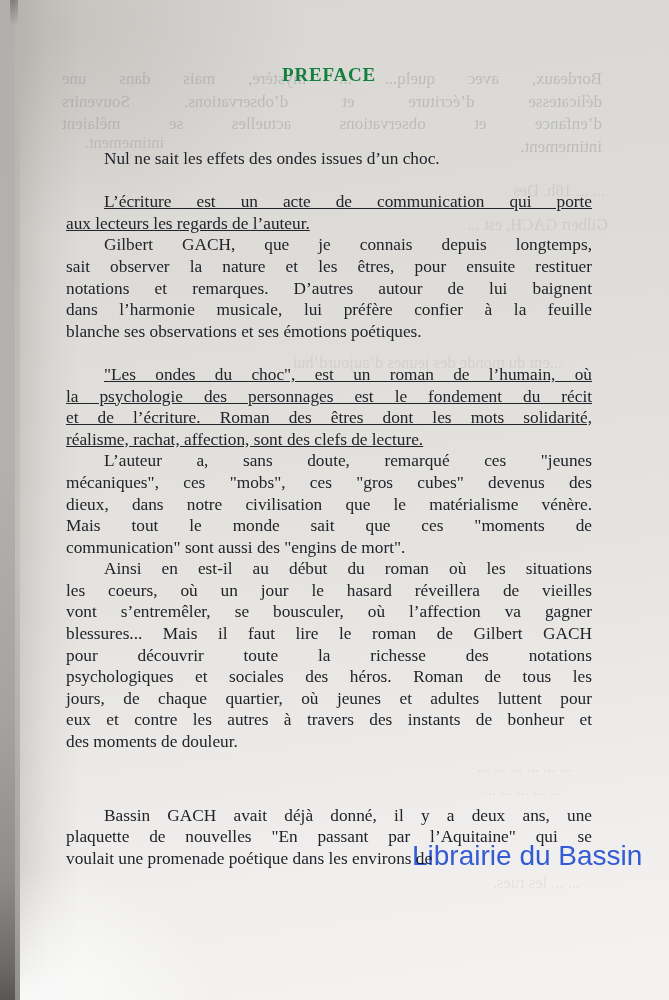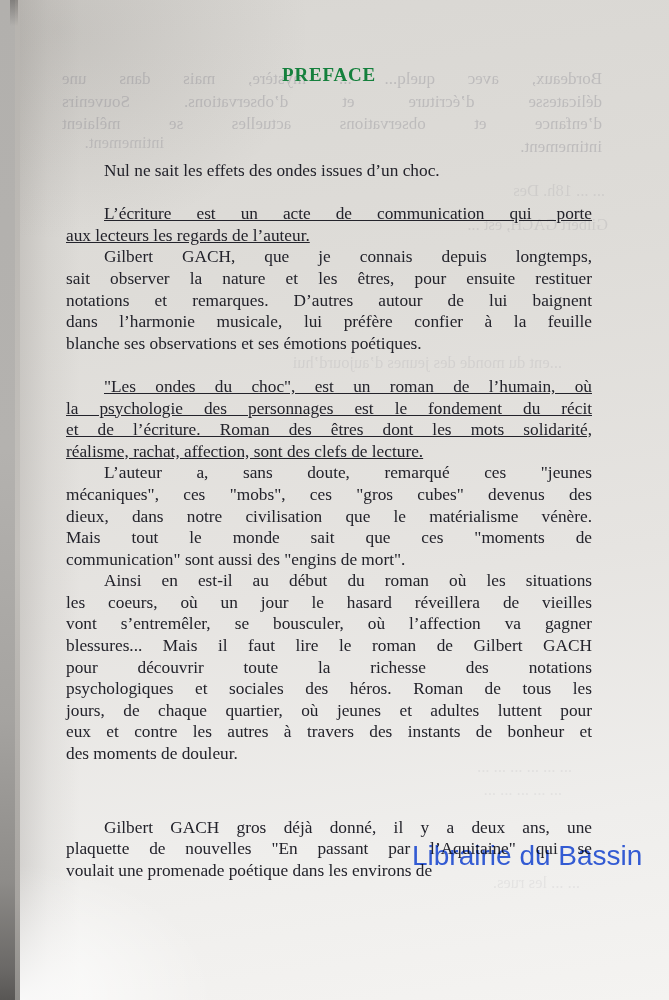--- a/index.html
+++ b/index.html
@@ -58,21 +58,21 @@
     white-space: nowrap; overflow: hidden;
   }
   
   .heading {
     position: absolute; left: 66px; top: 64px; width: 526px;
     text-align: center;
     font-size: 19px; font-weight: bold; letter-spacing: .8px;
     color: #15803d;
   }
   .text-column {
-    position: absolute; left: 66px; top: 160px; width: 526px;
+    position: absolute; left: 66px; top: 148px; width: 526px;
     font-size: 17.3px; line-height: 21.6px;
     color: #23232b;
   }
   .para { margin: 0; }
   .para.sp-line  { margin-top: 21.6px; text-decoration: underline; }
   .para.sp-large { margin-top: 52px; }
   .tl { text-align: justify; text-align-last: justify; }
   .tl.first { padding-left: 38px; }
   .tl.last  { text-align-last: left; }
   
@@ -146,20 +146,20 @@
         <div class="tl">les coeurs, où un jour le hasard réveillera de vieilles</div>
         <div class="tl">vont s’entremêler, se bousculer, où l’affection va gagner</div>
         <div class="tl">blessures... Mais il faut lire le roman de Gilbert GACH</div>
         <div class="tl">pour découvrir toute la richesse des notations</div>
         <div class="tl">psychologiques et sociales des héros. Roman de tous les</div>
         <div class="tl">jours, de chaque quartier, où jeunes et adultes luttent pour</div>
         <div class="tl">eux et contre les autres à travers des instants de bonheur et</div>
         <div class="tl last">des moments de douleur.</div>
       </div>
       <div class="para sp-large">
-        <div class="tl first">Gilbert GACH gros déjà donné, il y a deux ans, une</div>
+        <div class="tl first">Bassin GACH avait déjà donné, il y a deux ans, une</div>
         <div class="tl">plaquette de nouvelles "En passant par l’Aquitaine" qui se</div>
         <div class="tl last">voulait une promenade poétique dans les environs de</div>
       </div>
     </div>
 
   <div class="watermark" style="color: rgb(43, 88, 226);">Librairie du Bassin</div>
 </div>
 
 </body></html>

